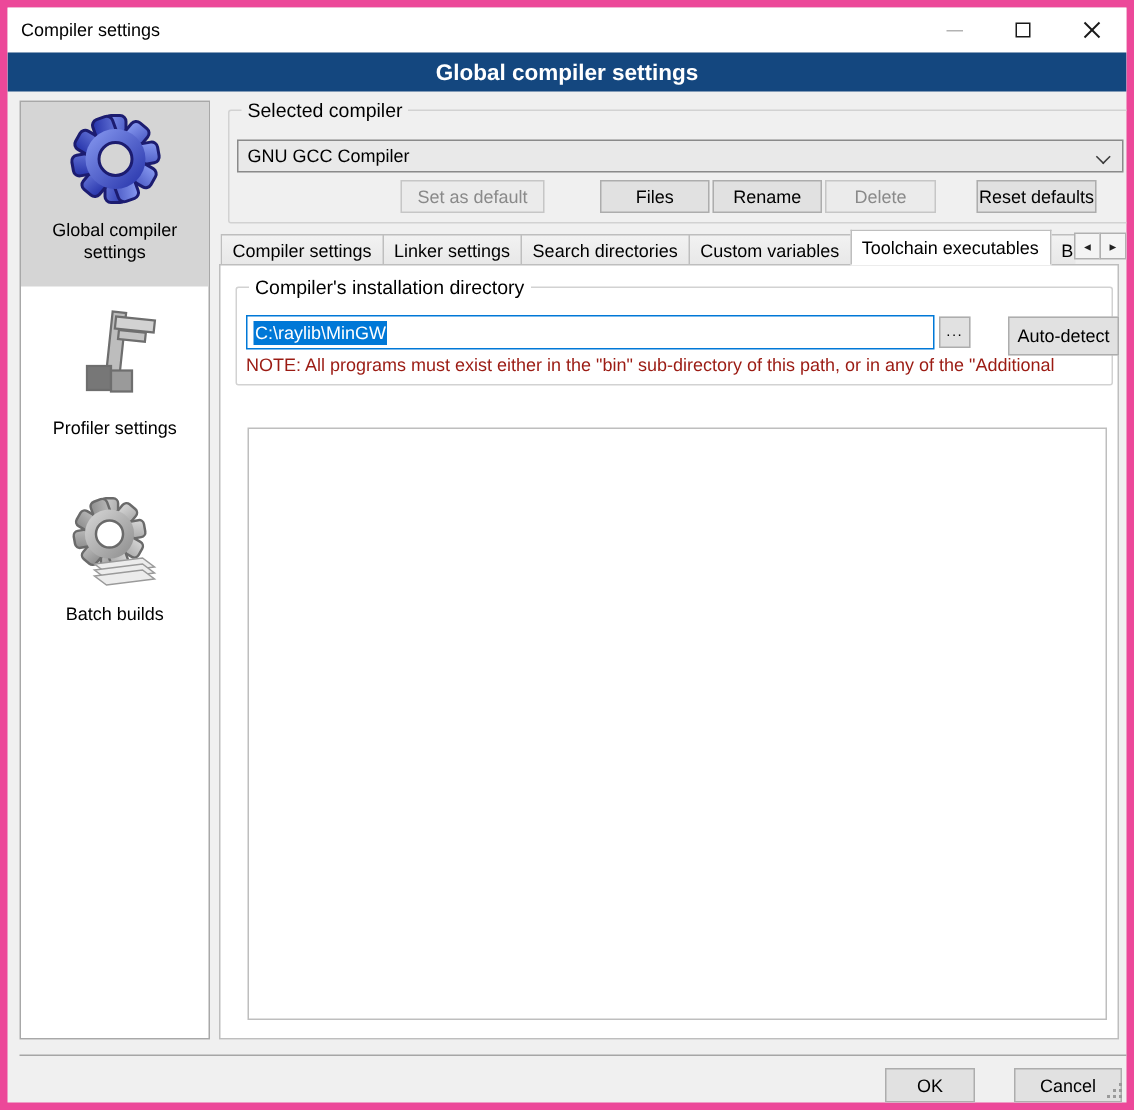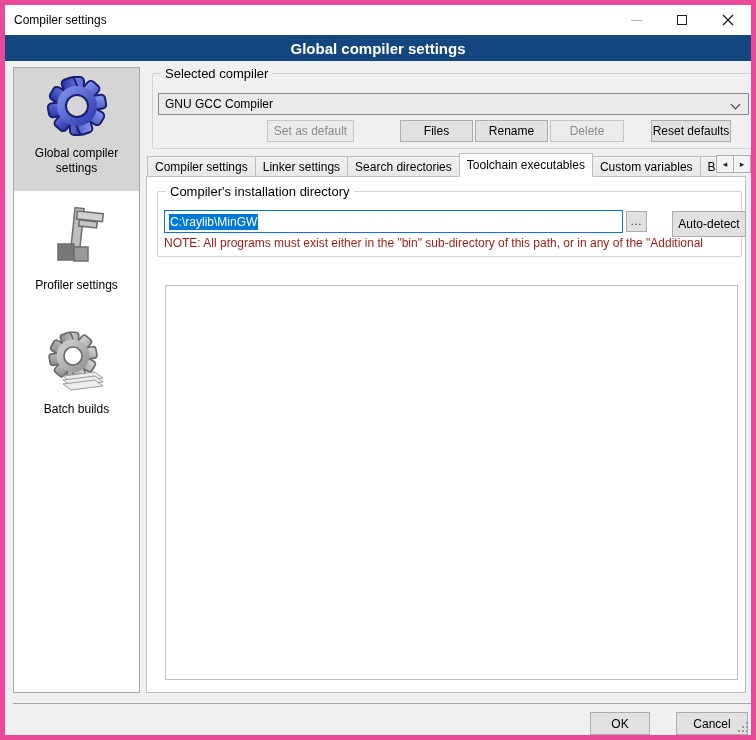--- a/index.html
+++ b/index.html
@@ -147,32 +147,32 @@
     </div>
   </div>
 
   <div class="groupbox" style="left:147px;top:68px;width:601px;height:76px">
     <span class="legend on-gray">Selected compiler</span>
   </div>
   <div class="combo" style="left:153px;top:88px;width:591px;height:22px">
     <span>GNU GCC Compiler</span>
     <span class="chev"></span>
   </div>
-  <button class="btn disabled" style="left:262px;top:115px;width:87px;height:22px">Set as default</button>
+  <button class="btn disabled" style="left:262px;top:115px;width:96px;height:22px">Set as default</button>
   <button class="btn" style="left:395px;top:115px;width:73px;height:22px">Files</button>
   <button class="btn" style="left:470px;top:115px;width:73px;height:22px">Rename</button>
   <button class="btn disabled" style="left:545px;top:115px;width:74px;height:22px">Delete</button>
   <button class="btn" style="left:646px;top:115px;width:80px;height:22px">Reset defaults</button>
 
   <div class="tabbar" style="left:142px;top:148px;width:570px;height:24px">
     <div class="tab">Compiler settings</div>
     <div class="tab">Linker settings</div>
     <div class="tab">Search directories</div>
+    <div class="tab">Custom variables</div>
     <div class="tab active">Toolchain executables</div>
-    <div class="tab">Custom variables</div>
     <div class="tab">Build options</div>
   </div>
   <div class="tab-arrows" style="left:712px;top:150px">
     <div class="arrow-btn">
         <span>◂</span>
       </div>
     <div class="arrow-btn">
         <span>▸</span>
       </div>
   </div>

